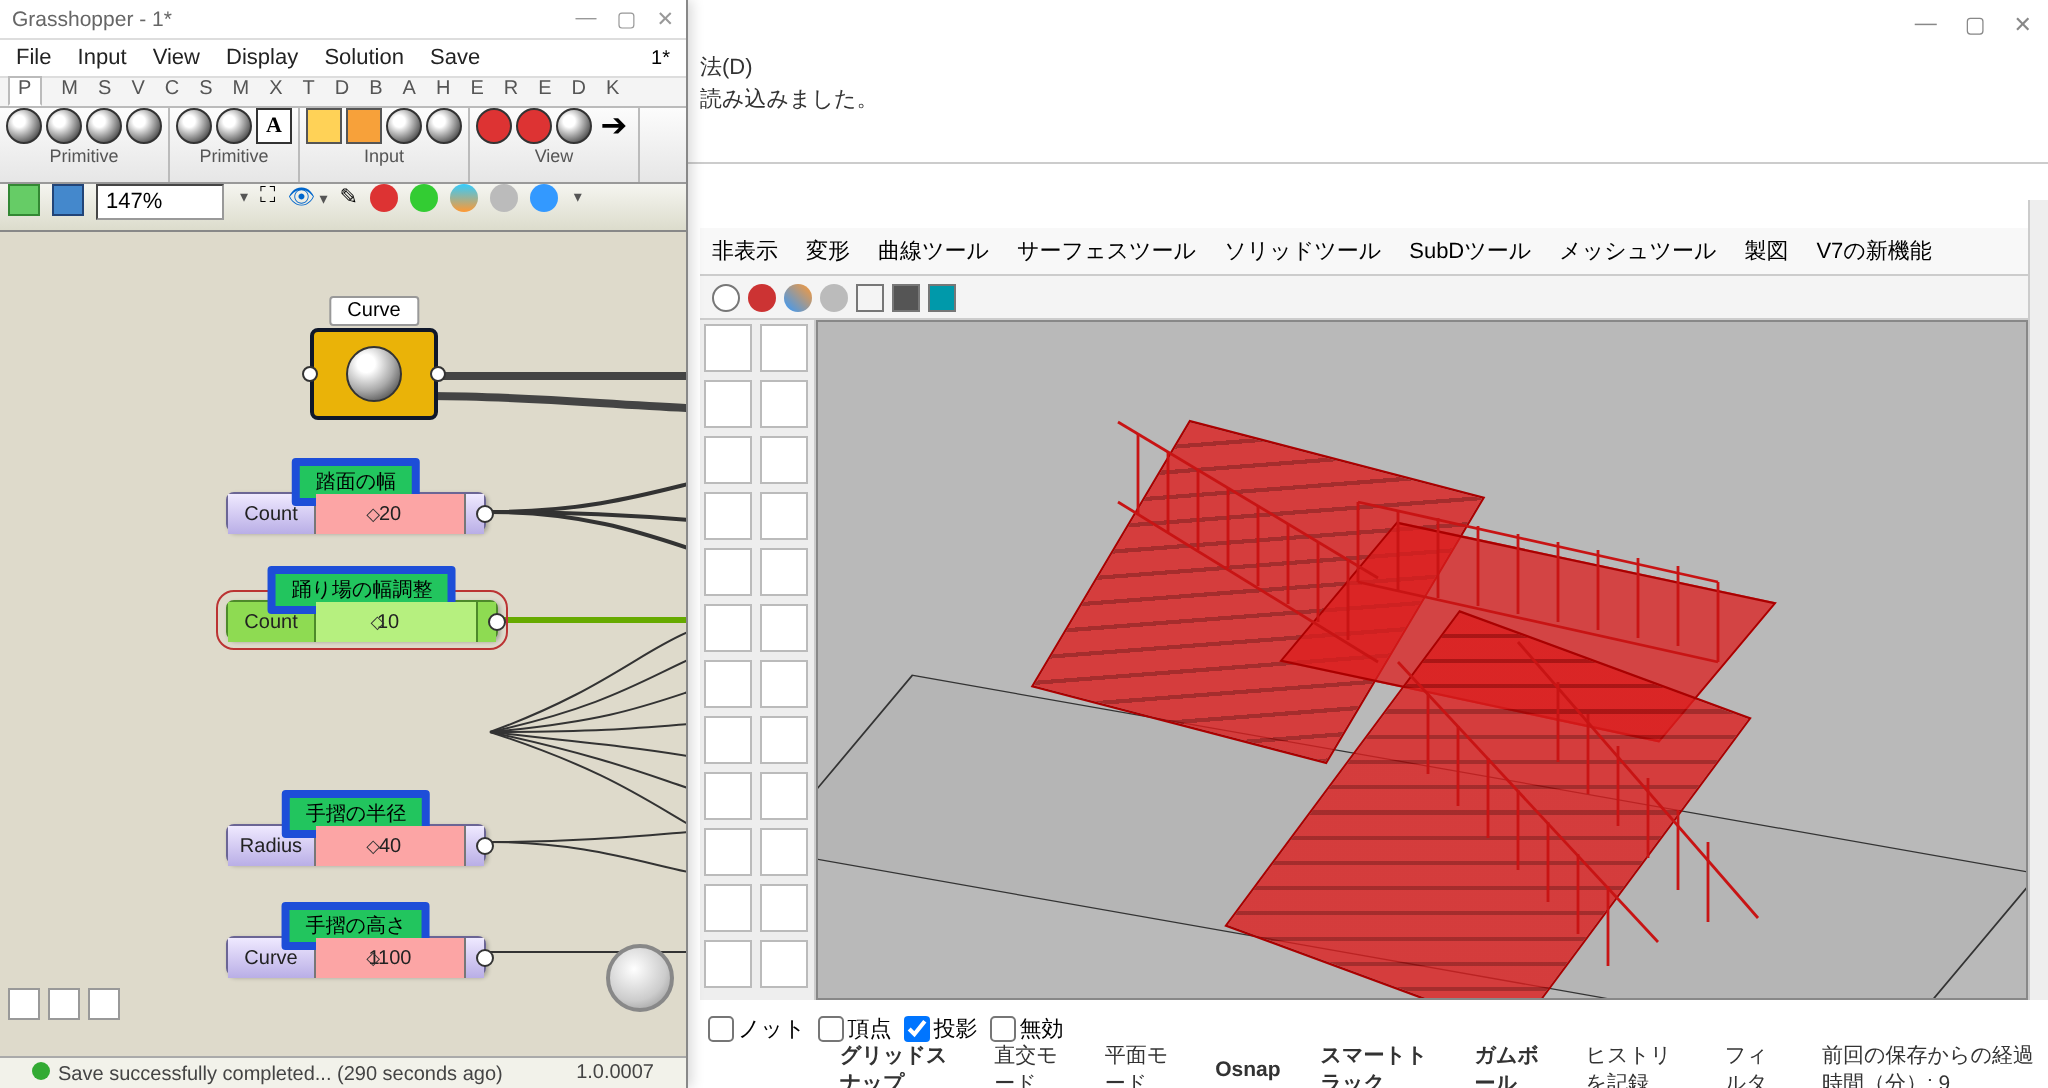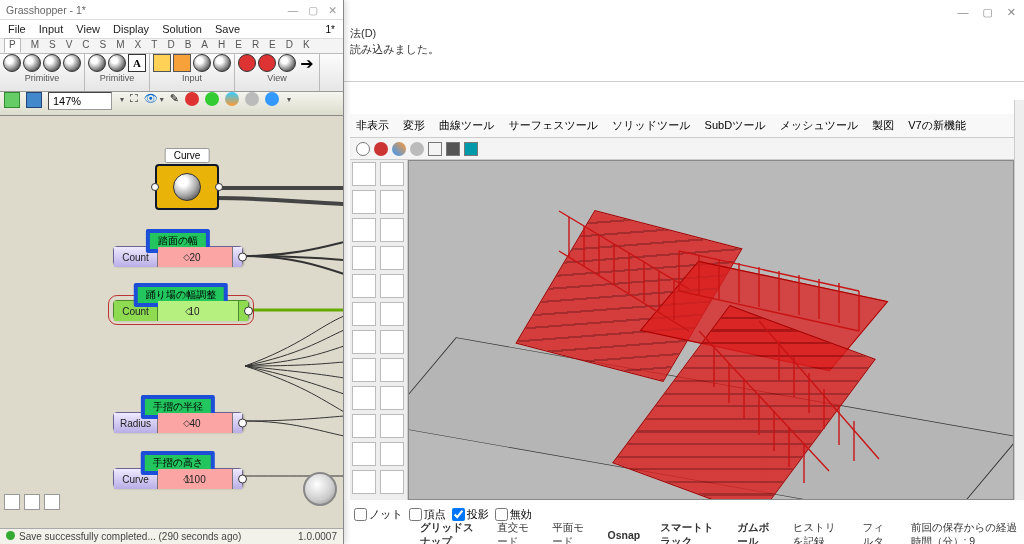--- a/index.html
+++ b/index.html
@@ -74,21 +74,21 @@
   .gh-panel.green .cap, .gh-panel.green .out, .gh-panel.green { background: #8edb52 !important; border-color: #4d8a2a; }
   .gh-panel.green .track { background: #b6f07f; }
 
   .gh-curve { width: 64px; height: 46px; position: absolute; background: #eab308; border: 2px solid #0f172a; border-radius: 4px; display: flex; align-items: center; justify-content: center; }
   .gh-curve .ball { width: 28px; height: 28px; border-radius: 50%; background: radial-gradient(circle at 35% 30%, #fff 0 18%, #aaa 55%, #222 100%); border: 1px solid #333; }
   .gh-curve .ports { position: absolute; right: -6px; top: 50%; width: 8px; height: 8px; border: 1px solid #333; background: #fff; border-radius: 50%; transform: translateY(-50%); }
   .gh-curve .ports.l { left: -6px; right: auto; }
 
   .compass { position: absolute; right: 6px; bottom: 22px; width: 34px; height: 34px; border: 2px solid #888; border-radius: 50%; background: radial-gradient(circle at 40% 35%, #fff,#ccc 60%,#888); }
 
-  .gh-footer { height: 16px; background: #f2f2ea; border-top: 1px solid #aaa; display: flex; align-items: center; justify-content: space-between; padding: 0 6px; font-size: 10px; color: #444; }
+  .gh-footer { height: 16px; background: #f2f2ea; border-top: 1px solid #aaa; display: flex; align-items: center; justify-content: space-between; padding: 0 16px; font-size: 10px; color: #444; }
   .gh-bottom-icons { position: absolute; left: 4px; bottom: 18px; display: flex; gap: 4px; }
   .gh-bottom-icons span { width: 16px; height: 16px; background: #fff; border: 1px solid #999; }
 
   .tiny { font-size: 10px; }
   .arrow-dd::after { content: '▾'; font-size: 8px; margin-left: 2px; color: #555; }
 
   
   .stairs { position: absolute; left: 120px; top: 30px; width: 360px; height: 300px; }
   .stairs * { position: absolute; background: rgba(220,30,30,0.75); border: 1px solid #a00; }
   .landing { width: 190px; height: 70px; left: 140px; top: 90px; transform: skew(-40deg,12deg); }

